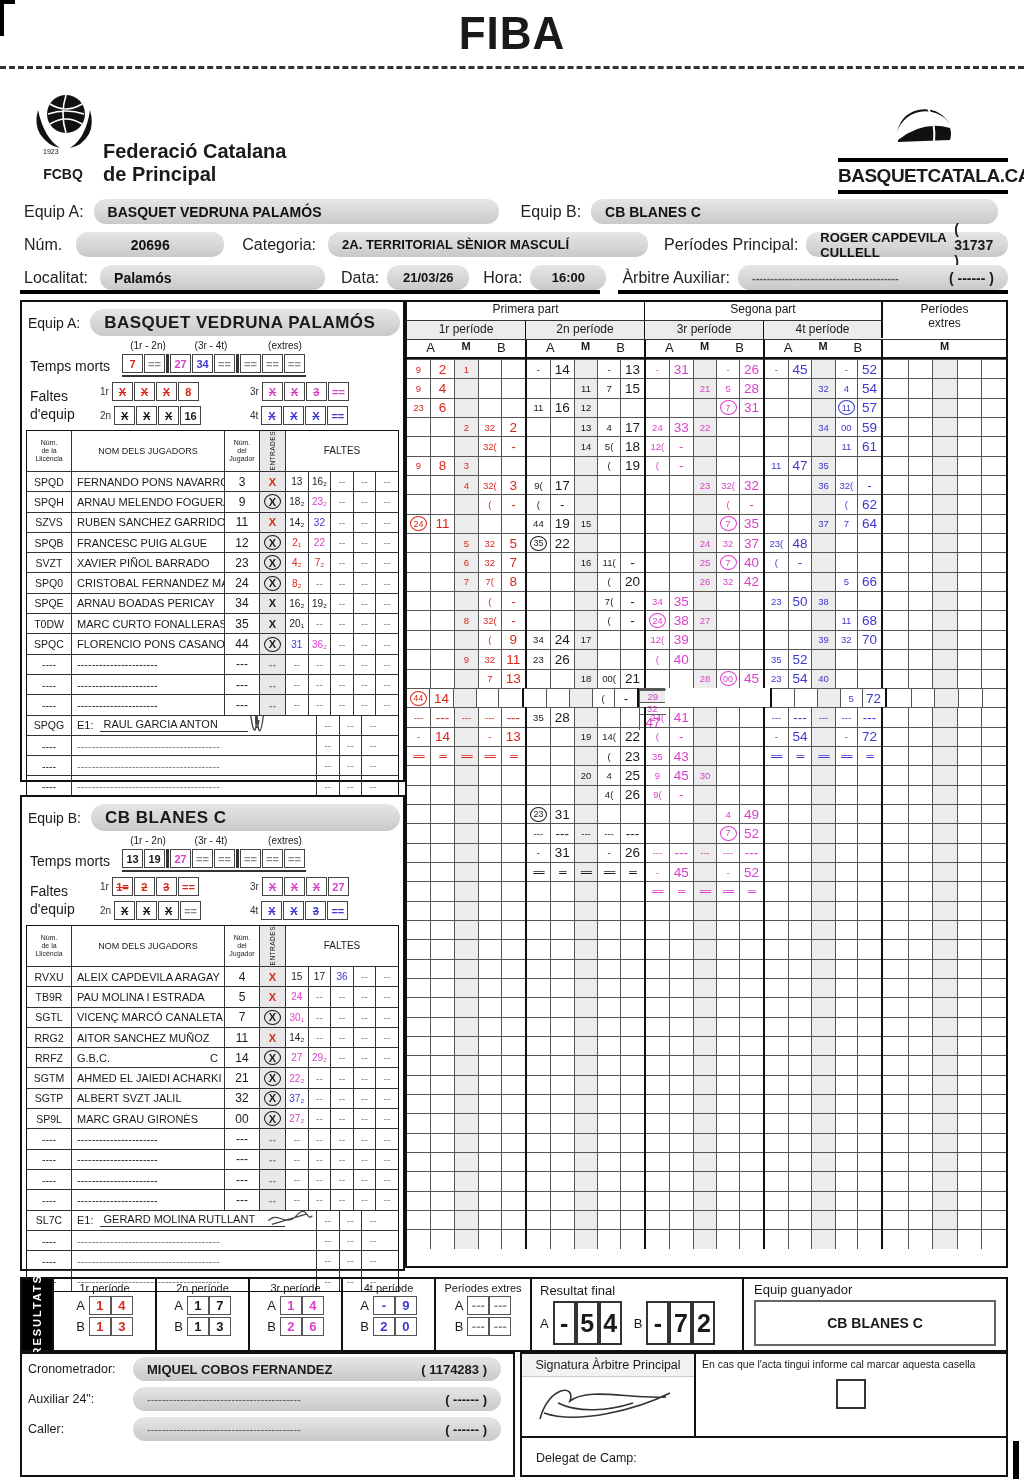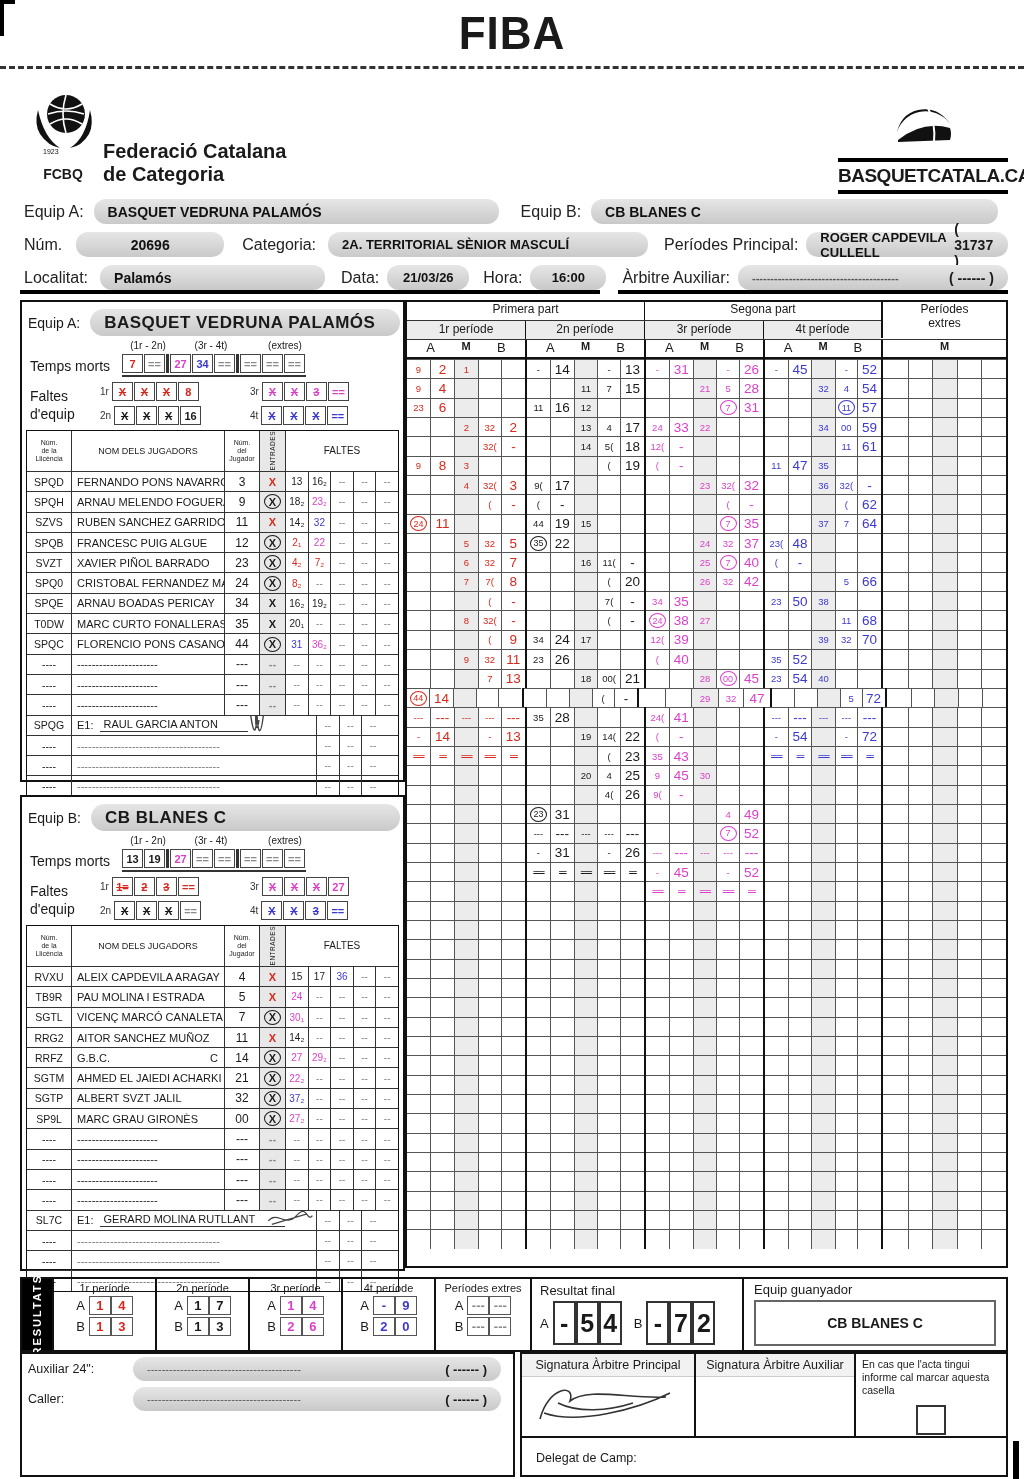--- a/index.html
+++ b/index.html
@@ -131,21 +131,21 @@
       <circle cx="36" cy="22" r="19" fill="#111"></circle>
       <path d="M20 12 Q36 22 52 12 M20 32 Q36 22 52 32 M36 3 Q30 22 36 41 M18 22 Q36 16 54 22" stroke="#fff" stroke-width="1.6" fill="none"></path>
       <path d="M8 18 Q14 46 30 56 Q18 54 10 42 Q4 32 8 18 Z" fill="#111"></path>
       <path d="M60 18 Q56 46 40 56 Q52 54 59 42 Q64 32 60 18 Z" fill="#111"></path>
       <text x="13" y="62" font-size="7" font-family="Liberation Sans, sans-serif" fill="#111">1923</text>
     </svg>
     <div style="font-size:14px;font-weight:bold;margin-top:-8px;">FCBQ</div>
   </div>
   <div class="abs" style="left:103px;top:140px;">
     <div class="fed1">Federació Catalana</div>
-    <div class="fed2">de Categoria</div>
+    <div class="fed2">de Principal</div>
   </div>
 
   <div class="abs" id="brand">
     <svg width="70" height="56" viewBox="0 0 70 56">
       <path d="M8 40 A30 30 0 0 1 62 28 Q50 10 30 14 Q12 18 8 40 Z" fill="#111"></path>
       <path d="M10 44 Q35 24 62 32 Q64 38 62 44 L10 46 Z" fill="#111"></path>
       <path d="M6 42 Q36 20 64 30" stroke="#fff" stroke-width="2.5" fill="none"></path>
       <path d="M40 12 Q48 28 46 46" stroke="#fff" stroke-width="2" fill="none"></path>
     </svg>
     <div class="bar"></div>
@@ -1481,21 +1481,21 @@
           <div class="gc gsm cr" style="width: 19.5%;"></div>
           <div class="gc gbig cr" style="width: 20.5%;"></div>
         </div>
         <div class="gblock" style="width: 119px;">
           <div class="gc gsm ck" style="width: 19.5%;"></div>
           <div class="gc gbig ck" style="width: 20.5%;"></div>
           <div class="gc gsm gmin ck" style="width: 20%;"></div>
           <div class="gc gsm ck" style="width: 19.5%;">(</div>
           <div class="gc gbig ck" style="width: 20.5%;">-</div>
         </div>
-        <div class="gblock" style="width: 137px;">
+        <div class="gblock" style="width: 137px; flex-direction: column;">
           <div class="gc gsm cm" style="width: 19.5%;"></div>
           <div class="gc gbig cm" style="width: 20.5%;"></div>
           <div class="gc gsm gmin cm" style="width: 20%;">29</div>
           <div class="gc gsm cm" style="width: 19.5%;">32</div>
           <div class="gc gbig cm" style="width: 20.5%;">47</div>
         </div>
         <div class="gblock" style="width: 118px;">
           <div class="gc gsm cb" style="width: 19.5%;"></div>
           <div class="gc gbig cb" style="width: 20.5%;"></div>
           <div class="gc gsm gmin cb" style="width: 20%;"></div>
@@ -2635,42 +2635,46 @@
         </div>
       </div>
       <div class="rsec" style="flex: 1 1 0%; padding: 3px 10px 0px;">
         <div style="font-size: 13px; margin-bottom: 3px;">Equip guanyador</div>
         <div id="winnerbox">CB BLANES C</div>
       </div>
     </div>
 
   <div class="abs" id="officials">
       <div class="orow">
+        <span class="olbl">Cronometrador:</span>
+        <span class="pill opill">
+          <span class="opname">MIQUEL COBOS FERNANDEZ</span>
+          <span class="oplic">( 1174283 )</span>
+        </span>
+      </div>
+      <div class="orow">
         <span class="olbl">Auxiliar 24":</span>
         <span class="pill opill">
           <span class="opname" style="color: rgb(85, 85, 85); font-size: 11px; font-weight: 400;">------------------------------------------</span>
           <span class="oplic">( ------ )</span>
         </span>
       </div>
       <div class="orow">
         <span class="olbl">Caller:</span>
         <span class="pill opill">
           <span class="opname" style="color: rgb(85, 85, 85); font-size: 11px; font-weight: 400;">------------------------------------------</span>
           <span class="oplic">( ------ )</span>
         </span>
       </div>
     </div>
   <div class="abs" id="sigblock">
       <div class="flex" style="height: 82px;">
         <div class="sigcell" style="width: 172px;"><div class="sighead">Signatura Àrbitre Principal</div><svg width="150" height="48" viewBox="0 0 150 48" style="margin: 2px 0px 0px 6px;">
             <path d="M12 40 C 20 8, 48 4, 42 22 C 60 8, 100 20, 138 18 M16 34 C 50 46, 110 30, 142 14 M30 24 C 50 34, 80 32, 105 24" stroke="#333" stroke-width="1.6" fill="none"></path>
           </svg></div>
-        <div class="sigcell" style="width: 160px;">
-          <div class="sighead">Signatura Àrbitre Auxiliar</div>
-        </div>
         <div class="sigcell" style="flex: 1 1 0%;">
           <div class="notecell">En cas que l'acta tingui informe cal marcar aquesta casella</div>
           <div id="checkbox"></div>
         </div>
       </div>
       <div id="delegatrow">
         <span class="lbl2">Delegat de Camp:</span>
       </div>
     </div>
 </div>

